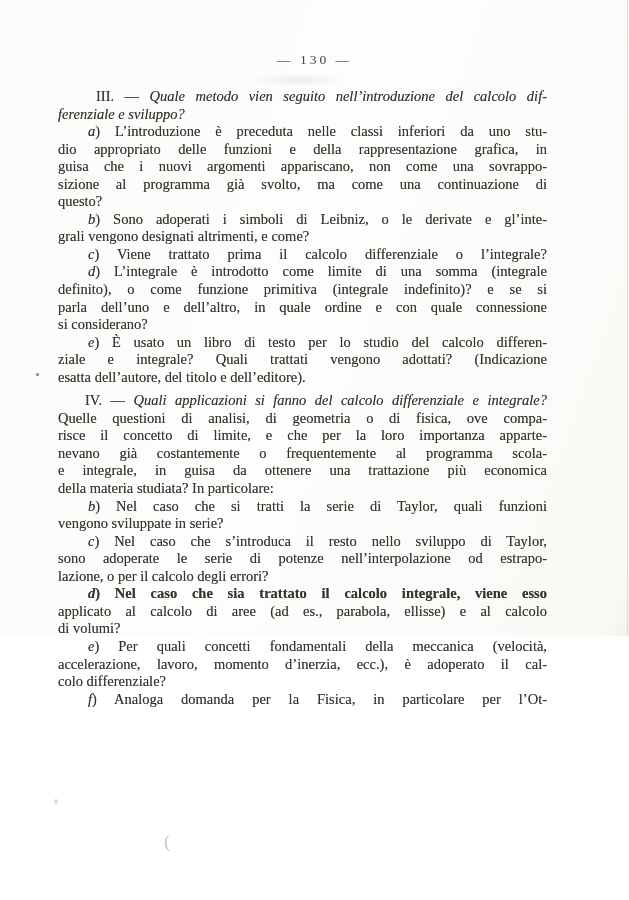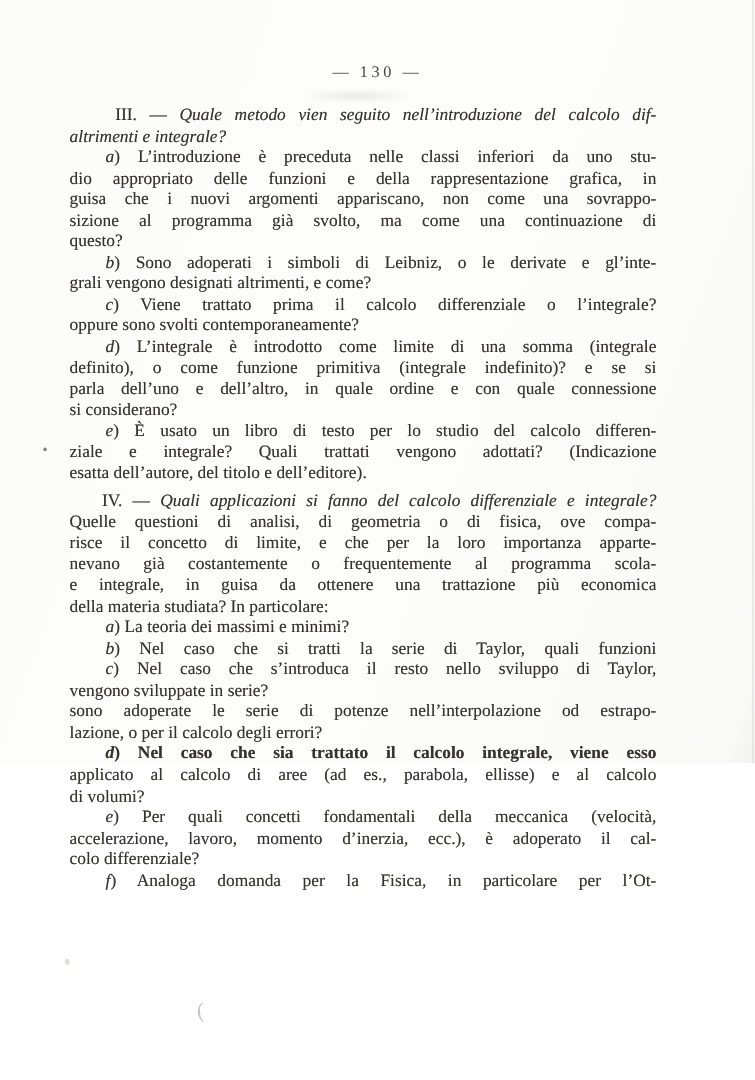--- a/index.html
+++ b/index.html
@@ -57,48 +57,46 @@
   }
 </style>
 </head>
 <body>
 
 <div class="page">
   <div class="page-number">— 130 —</div>
   <div class="header-smudge"></div>
   <div class="text-block">
       <div class="line j" style="text-indent: 38px;"><span class="ro">III. — </span><span class="it">Quale metodo vien seguito nell’introduzione del calcolo dif-</span></div>
-      <div class="line"><span class="it">altrimenti e integrale?</span></div>
+      <div class="line"><span class="it">ferenziale e sviluppo?</span></div>
       <div class="line j" style="text-indent: 30px;"><span class="it">a</span><span class="ro">) L’introduzione è preceduta nelle classi inferiori da uno stu-</span></div>
       <div class="line j"><span class="ro">dio appropriato delle funzioni e della rappresentazione grafica, in</span></div>
       <div class="line j"><span class="ro">guisa che i nuovi argomenti appariscano, non come una sovrappo-</span></div>
       <div class="line j"><span class="ro">sizione al programma già svolto, ma come una continuazione di</span></div>
       <div class="line"><span class="ro">questo?</span></div>
       <div class="line j" style="text-indent: 30px;"><span class="it">b</span><span class="ro">) Sono adoperati i simboli di Leibniz, o le derivate e gl’inte-</span></div>
       <div class="line"><span class="ro">grali vengono designati altrimenti, e come?</span></div>
       <div class="line j" style="text-indent: 30px;"><span class="it">c</span><span class="ro">) Viene trattato prima il calcolo differenziale o l’integrale?</span></div>
-      <div class="line"><span class="ro">oppure sono svolti contemporaneamente?</span></div>
       <div class="line j" style="text-indent: 30px;"><span class="it">d</span><span class="ro">) L’integrale è introdotto come limite di una somma (integrale</span></div>
       <div class="line j"><span class="ro">definito), o come funzione primitiva (integrale indefinito)? e se si</span></div>
       <div class="line j"><span class="ro">parla dell’uno e dell’altro, in quale ordine e con quale connessione</span></div>
       <div class="line"><span class="ro">si considerano?</span></div>
       <div class="line j" style="text-indent: 30px;"><span class="it">e</span><span class="ro">) È usato un libro di testo per lo studio del calcolo differen-</span></div>
       <div class="line j"><span class="ro">ziale e integrale? Quali trattati vengono adottati? (Indicazione</span></div>
       <div class="line"><span class="ro">esatta dell’autore, del titolo e dell’editore).</span></div>
       <div class="gap"></div>
       <div class="line j" style="text-indent: 27px;"><span class="ro">IV. — </span><span class="it">Quali applicazioni si fanno del calcolo differenziale e integrale?</span></div>
       <div class="line j"><span class="ro">Quelle questioni di analisi, di geometria o di fisica, ove compa-</span></div>
       <div class="line j"><span class="ro">risce il concetto di limite, e che per la loro importanza apparte-</span></div>
       <div class="line j"><span class="ro">nevano già costantemente o frequentemente al programma scola-</span></div>
       <div class="line j"><span class="ro">e integrale, in guisa da ottenere una trattazione più economica</span></div>
       <div class="line"><span class="ro">della materia studiata? In particolare:</span></div>
-      <div class="line" style="text-indent: 30px;"><span class="it">a</span><span class="ro">) La teoria dei massimi e minimi?</span></div>
       <div class="line j" style="text-indent: 30px;"><span class="it">b</span><span class="ro">) Nel caso che si tratti la serie di Taylor, quali funzioni</span></div>
+      <div class="line"><span class="ro">vengono sviluppate in serie?</span></div>
       <div class="line j" style="text-indent: 30px;"><span class="it">c</span><span class="ro">) Nel caso che s’introduca il resto nello sviluppo di Taylor,</span></div>
-      <div class="line"><span class="ro">vengono sviluppate in serie?</span></div>
       <div class="line j"><span class="ro">sono adoperate le serie di potenze nell’interpolazione od estrapo-</span></div>
       <div class="line"><span class="ro">lazione, o per il calcolo degli errori?</span></div>
       <div class="line j" style="text-indent: 30px; font-weight: bold;"><span class="it">d</span><span class="ro">) Nel caso che sia trattato il calcolo integrale, viene esso</span></div>
       <div class="line j"><span class="ro">applicato al calcolo di aree (ad es., parabola, ellisse) e al calcolo</span></div>
       <div class="line"><span class="ro">di volumi?</span></div>
       <div class="line j" style="text-indent: 30px;"><span class="it">e</span><span class="ro">) Per quali concetti fondamentali della meccanica (velocità,</span></div>
       <div class="line j"><span class="ro">accelerazione, lavoro, momento d’inerzia, ecc.), è adoperato il cal-</span></div>
       <div class="line"><span class="ro">colo differenziale?</span></div>
       <div class="line j" style="text-indent: 30px;"><span class="it">f</span><span class="ro">) Analoga domanda per la Fisica, in particolare per l’Ot-</span></div>
     </div>

